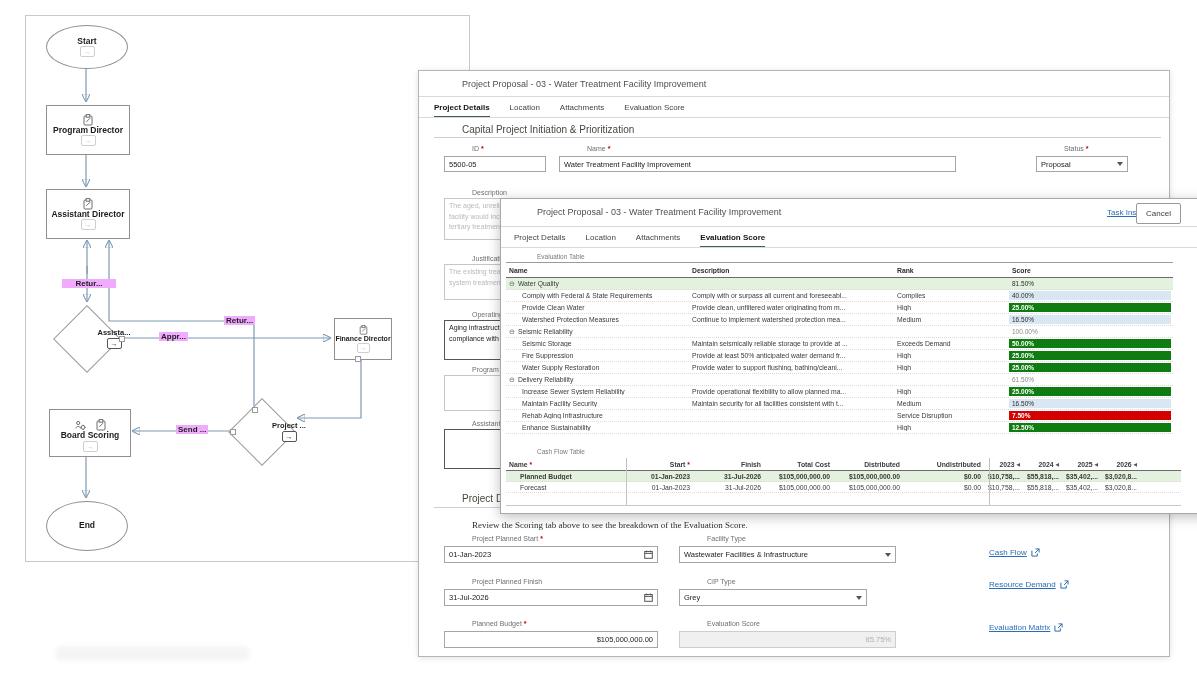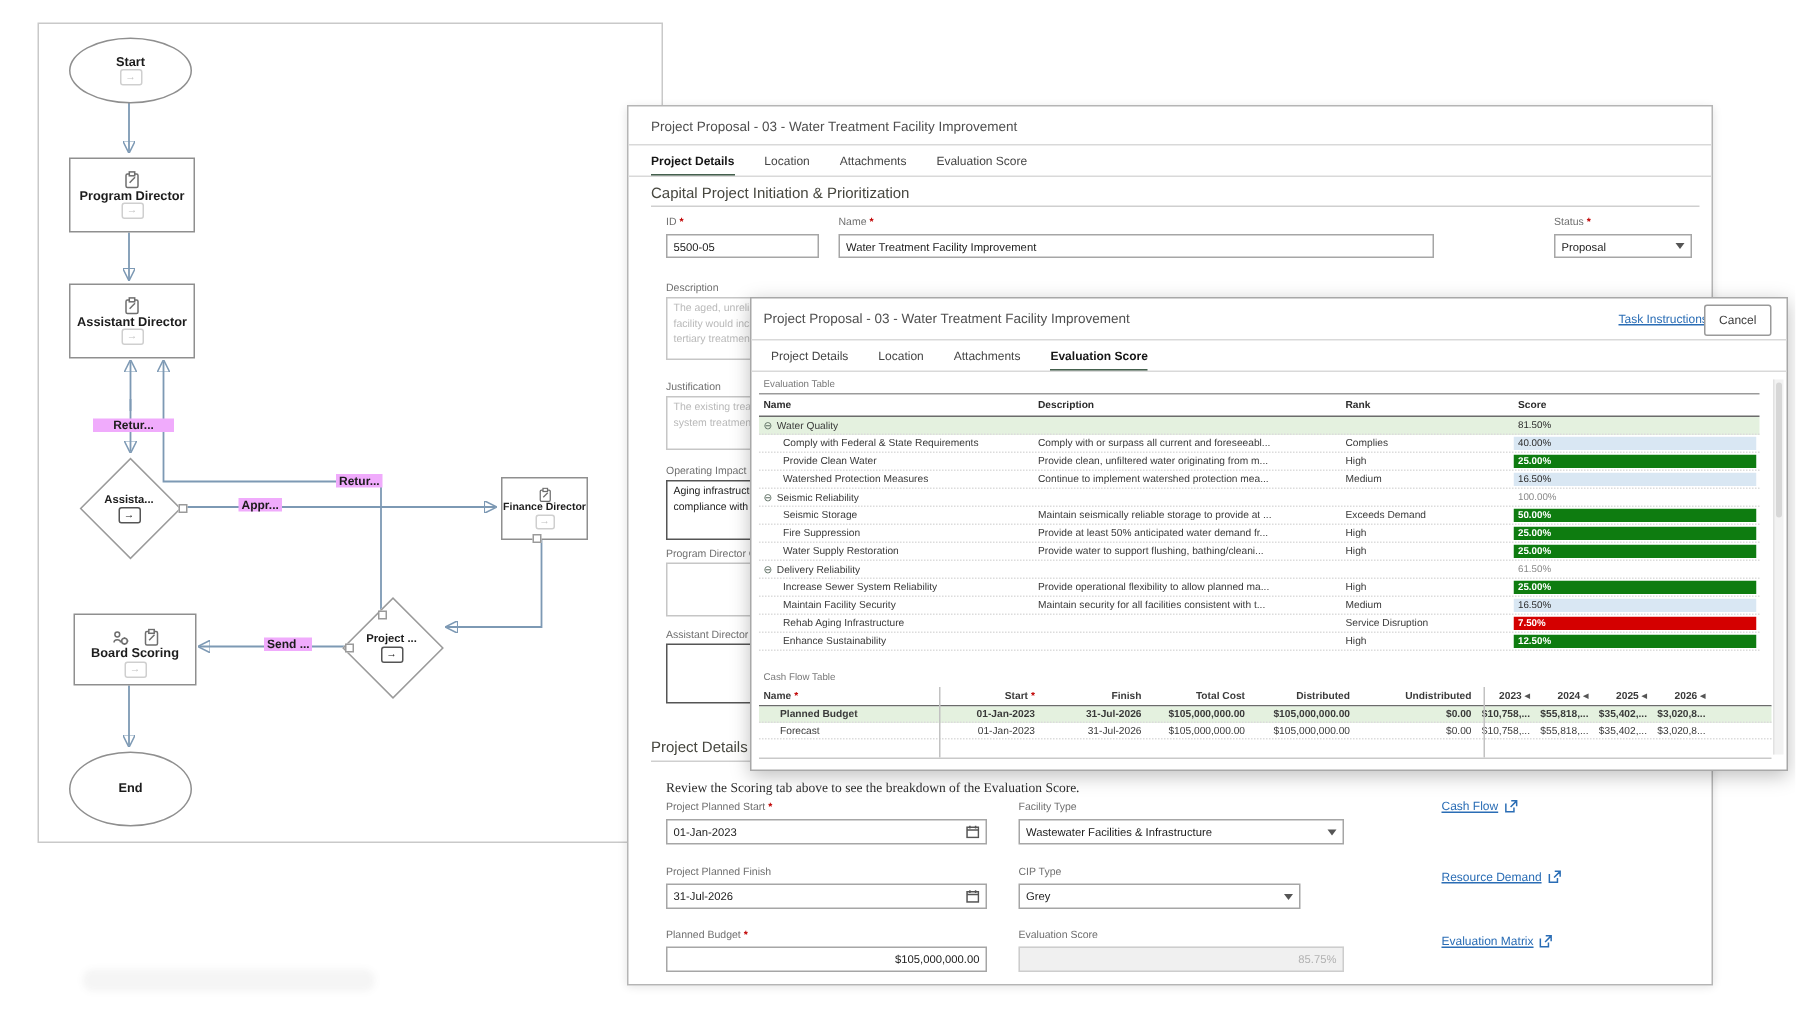--- a/index.html
+++ b/index.html
@@ -1,18 +1,18 @@
 <!DOCTYPE html>
 <html style="--accent-green: #44604d; --link-blue: #2a6db5; --score-green: #0e7c10; --score-red: #d40000; --score-blue: #d9e7f3; --row-highlight: #e4f1df; --connector-blue: #7d99b4; --required-red: #c00000;"><head>
 <meta charset="utf-8">
 <style>
   html,body{margin:0;padding:0;background:#fff;}
   #canvas{position:relative;width:1197px;height:673px;background:#fff;overflow:hidden;
           font-family:"Liberation Sans",sans-serif;font-size:10px;color:#222;}
-  .abs{position:absolute;}
+  .abs{position:absolute;padding-left:28px;}
 
   
   .fc-panel{left:25px;top:15px;width:415px;height:545px;border:1px solid #c9c9c9;background:#fff;}
   .fc-lines{position:absolute;left:0;top:0;}
   .fc-lines path{stroke:var(--connector-blue,#7d99b4);stroke-width:1.2;fill:none;}
   .arrowhead{fill:var(--connector-blue,#7d99b4);}
   .fc-node{position:absolute;display:flex;flex-direction:column;align-items:center;justify-content:center;
            background:#fff;text-align:center;}
   .fc-box{border:1px solid #8f8f8f;}
   .fc-ellipse{border:1px solid #8f8f8f;border-radius:50%;}
@@ -271,21 +271,21 @@
           </svg>
       </span>
     </div>
 
     <div class="abs flabel" style="left:260px;top:464px;">Facility Type</div>
     <div class="finput" style="left:260px;top:475px;width:217px;height:17px;">
       <span>Wastewater Facilities &amp; Infrastructure</span>
         <span class="caret"></span>
     </div>
 
-    <a class="abs link" style="left:542px;top:462px;">
+    <a class="abs link" style="left:542px;top:477px;">
       <u>Cash Flow</u>
       <svg class="mini" width="9" height="9" viewBox="0 0 10 10">
           <path d="M1,3 v6 h6 v-3 M5,1 h4 v4 M9,1 L4.5,5.5" fill="none" stroke="currentColor" stroke-width="1.1"></path>
         </svg>
     </a>
 
     <div class="abs flabel" style="left:25px;top:507px;">Project Planned Finish</div>
     <div class="finput" style="left:25px;top:518px;width:214px;height:17px;">
       <span>31-Jul-2026</span>
       <span class="icon-right">

